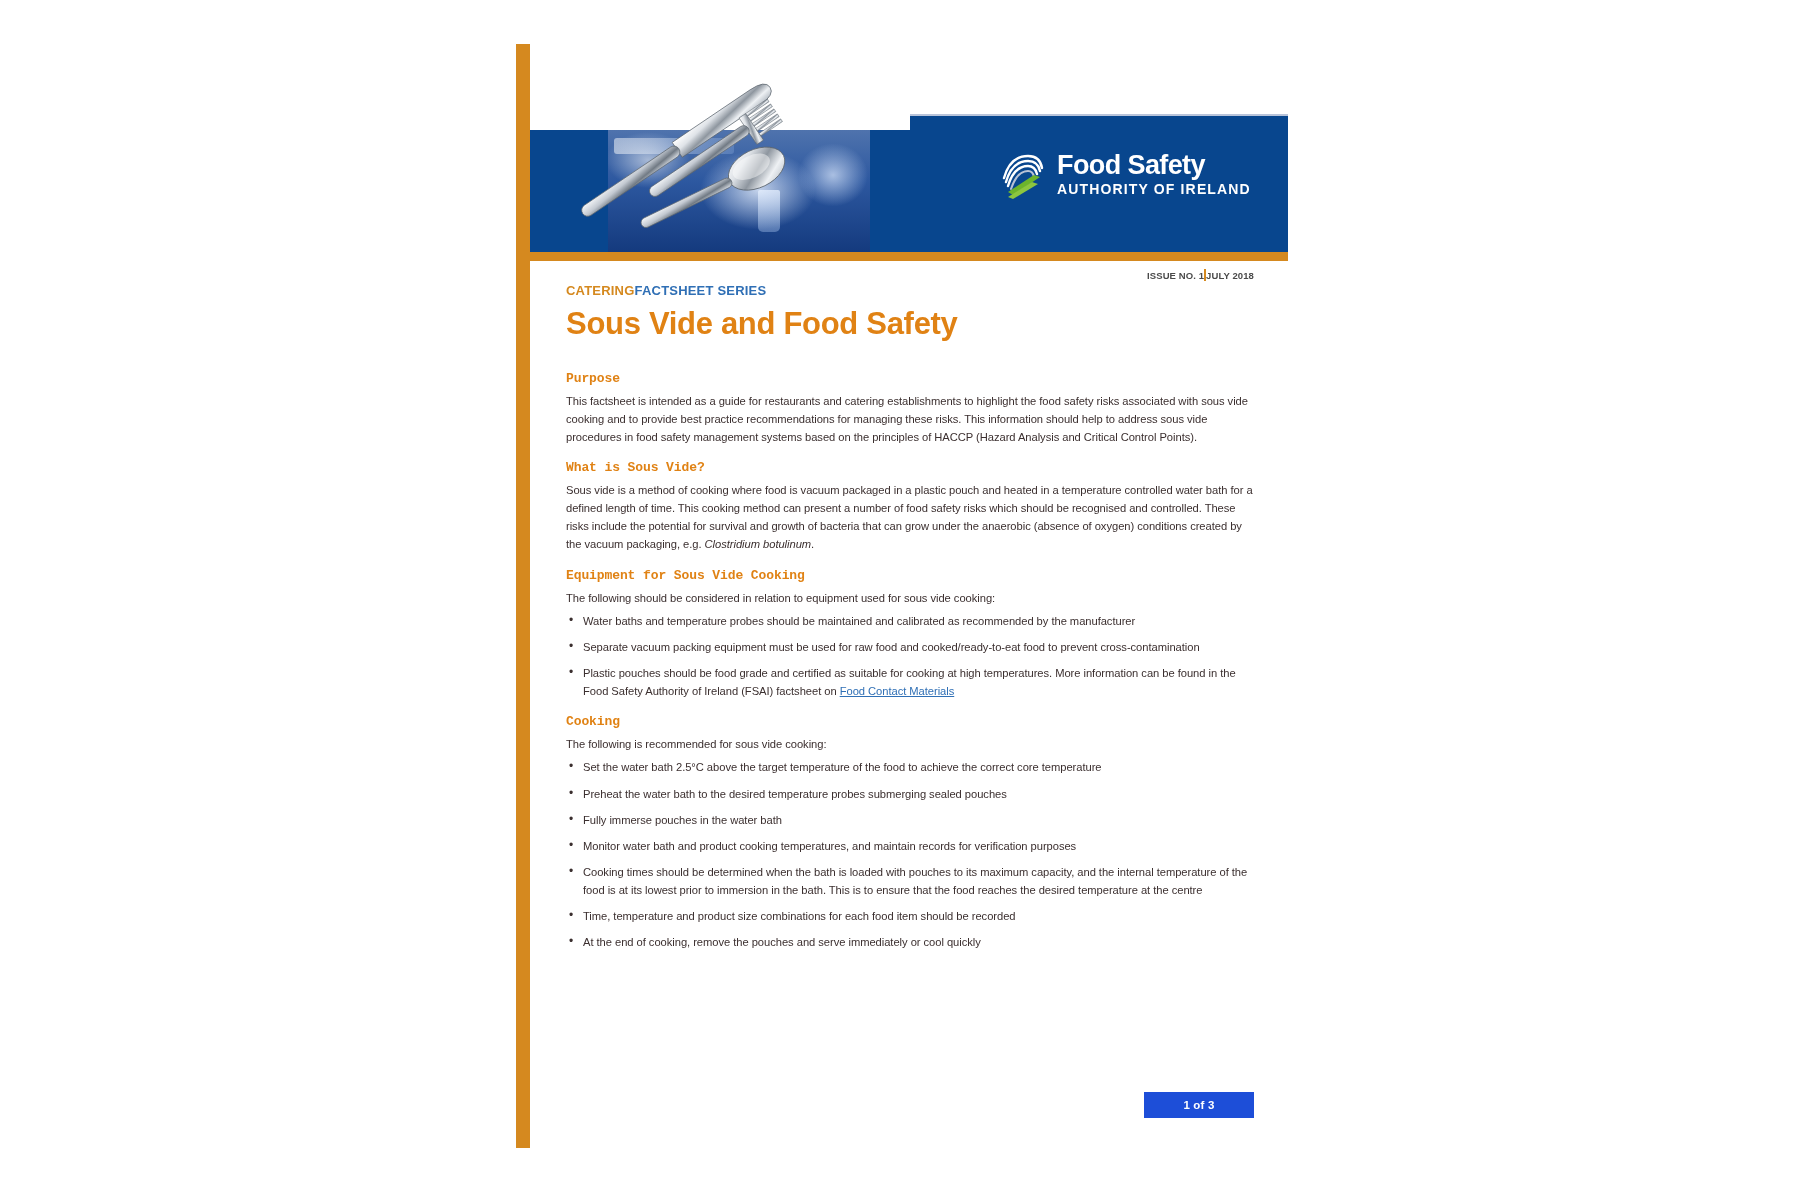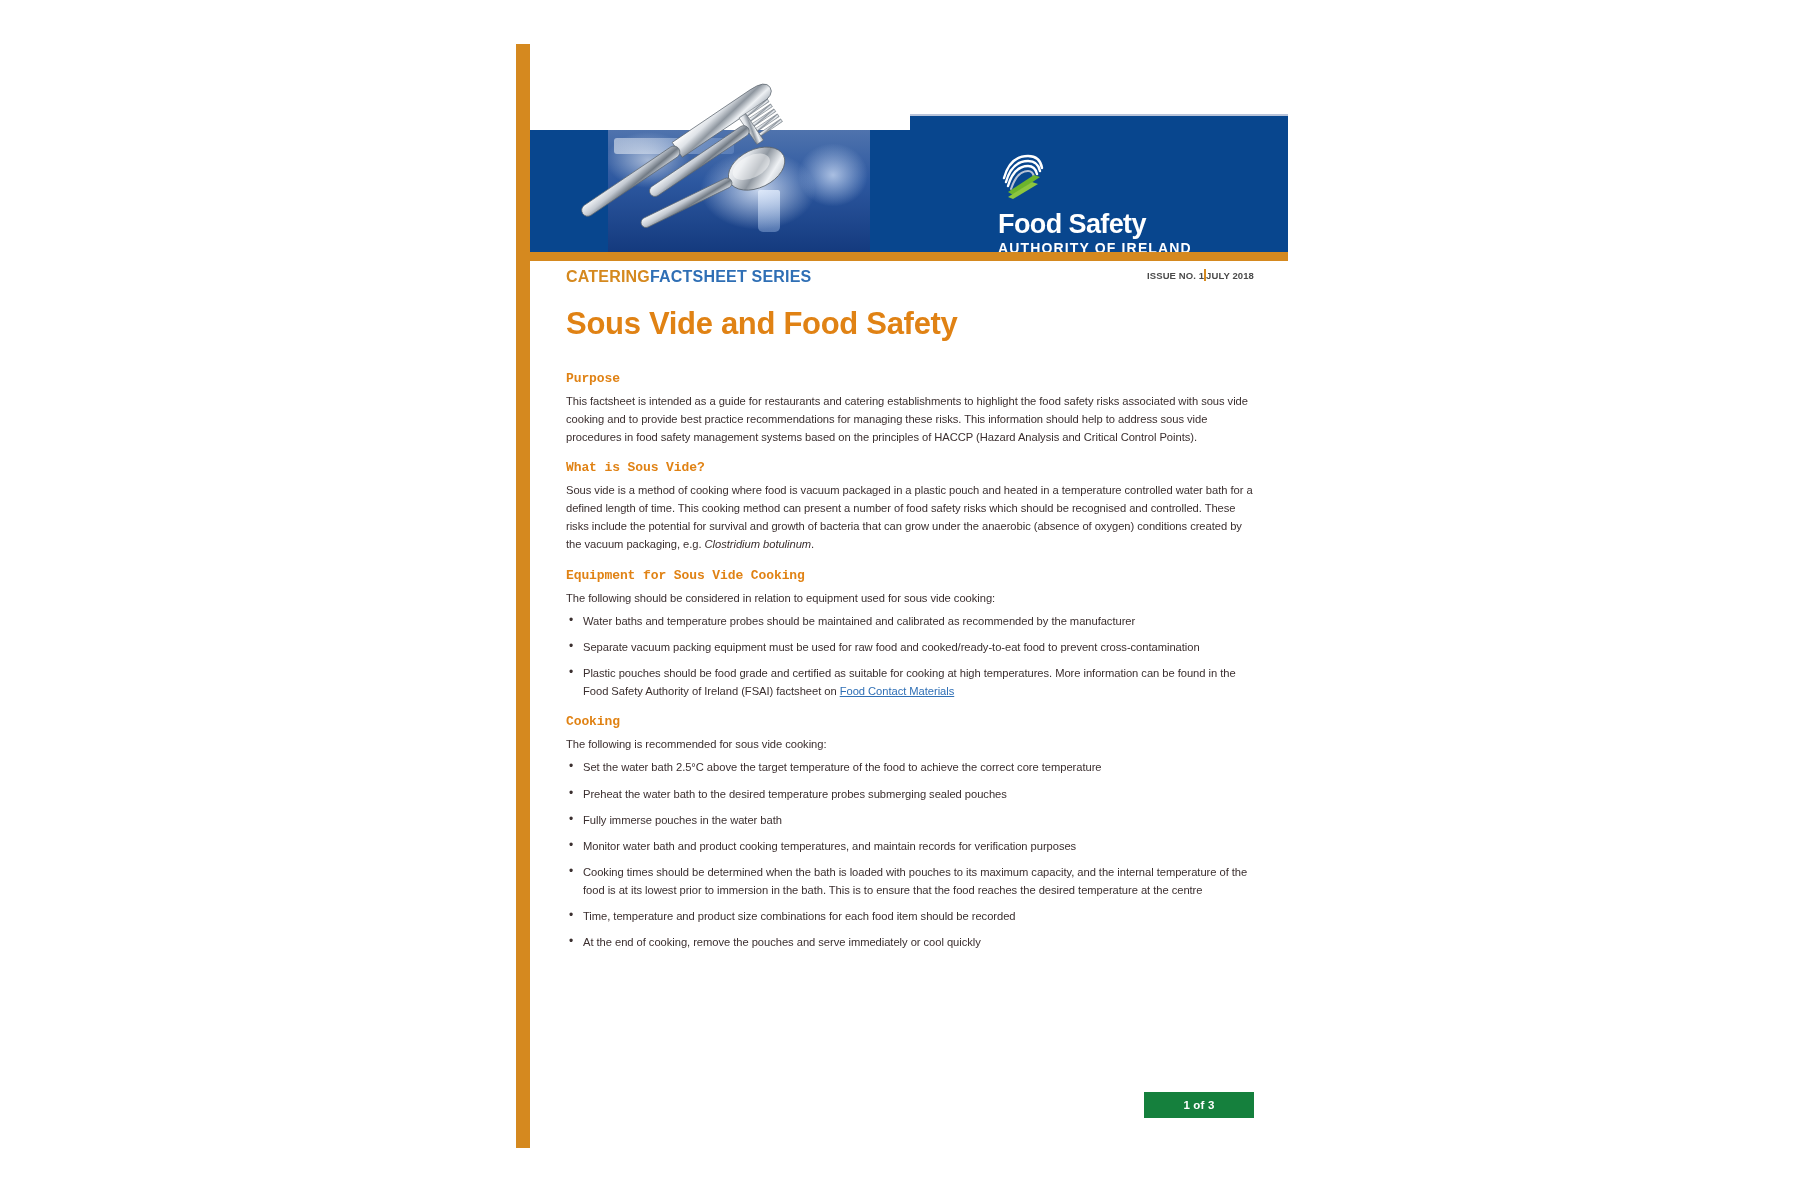--- a/index.html
+++ b/index.html
@@ -153,22 +153,22 @@
   }
 
   
   .kicker-row {
     position: relative;
     height: 20px;
     margin-bottom: 20px;
   }
   .kicker {
     position: absolute;
-    left: 0; top: 0;
-    font-size: 16px;
+    left: 0; top: 15px;
+    font-size: 13px;
     font-weight: bold;
     letter-spacing: .2px;
   }
   .kicker .k-orange { color: #d5891f; }
   .kicker .k-blue   { color: #2f6fb5; }
 
   .issue-meta {
     position: absolute;
     right: 0; top: 1px;
     font-size: 9.5px;
@@ -246,21 +246,21 @@
     margin-top: 14px;
   }
 
   
   .page-badge {
     position: absolute;
     right: 0;
     top: 824px;
     width: 110px;
     height: 26px;
-    background: #15803d;
+    background: #1d4ed8;
     color: #ffffff;
     font-size: 11.5px;
     font-weight: bold;
     display: flex;
     align-items: center;
     justify-content: center;
     letter-spacing: .2px;
   }
 </style>
 </head>
@@ -315,21 +315,21 @@
         </g>
 
         <g transform="rotate(-26 170 150)">
           <ellipse cx="232" cy="152" rx="30" ry="19" fill="url(#steel)" stroke="#5d666f" stroke-width="0.8"></ellipse>
           <ellipse cx="228" cy="148" rx="20" ry="11" fill="#ffffff" opacity="0.45"></ellipse>
           <rect x="104" y="147" width="100" height="10" rx="5" fill="url(#steel2)" stroke="#5d666f" stroke-width="0.7"></rect>
         </g>
       </svg>
     </div>
 
-    <div style="position:absolute; left:468px; top:104px; display:flex; align-items:flex-start; gap:11px;flex-direction:column;">
+    <div style="position:absolute; left:468px; top:104px; display:flex; align-items:center; gap:11px;">
       <svg width="48" height="52" viewBox="0 0 48 52">
         <g fill="none" stroke="#ffffff" stroke-width="2.4" stroke-linecap="round">
           <path d="M 6 30 Q 12 8 30 8 Q 42 8 44 20"></path>
           <path d="M 8 34 Q 14 13 30 13 Q 40 13 42 23"></path>
           <path d="M 10 38 Q 16 18 30 18 Q 37 18 39 26"></path>
         </g>
         <g fill="none" stroke="#b8c2d6" stroke-width="2.1" stroke-linecap="round">
           <path d="M 13 41 Q 19 23 30 23 Q 35 23 36 29"></path>
         </g>
         <g>

